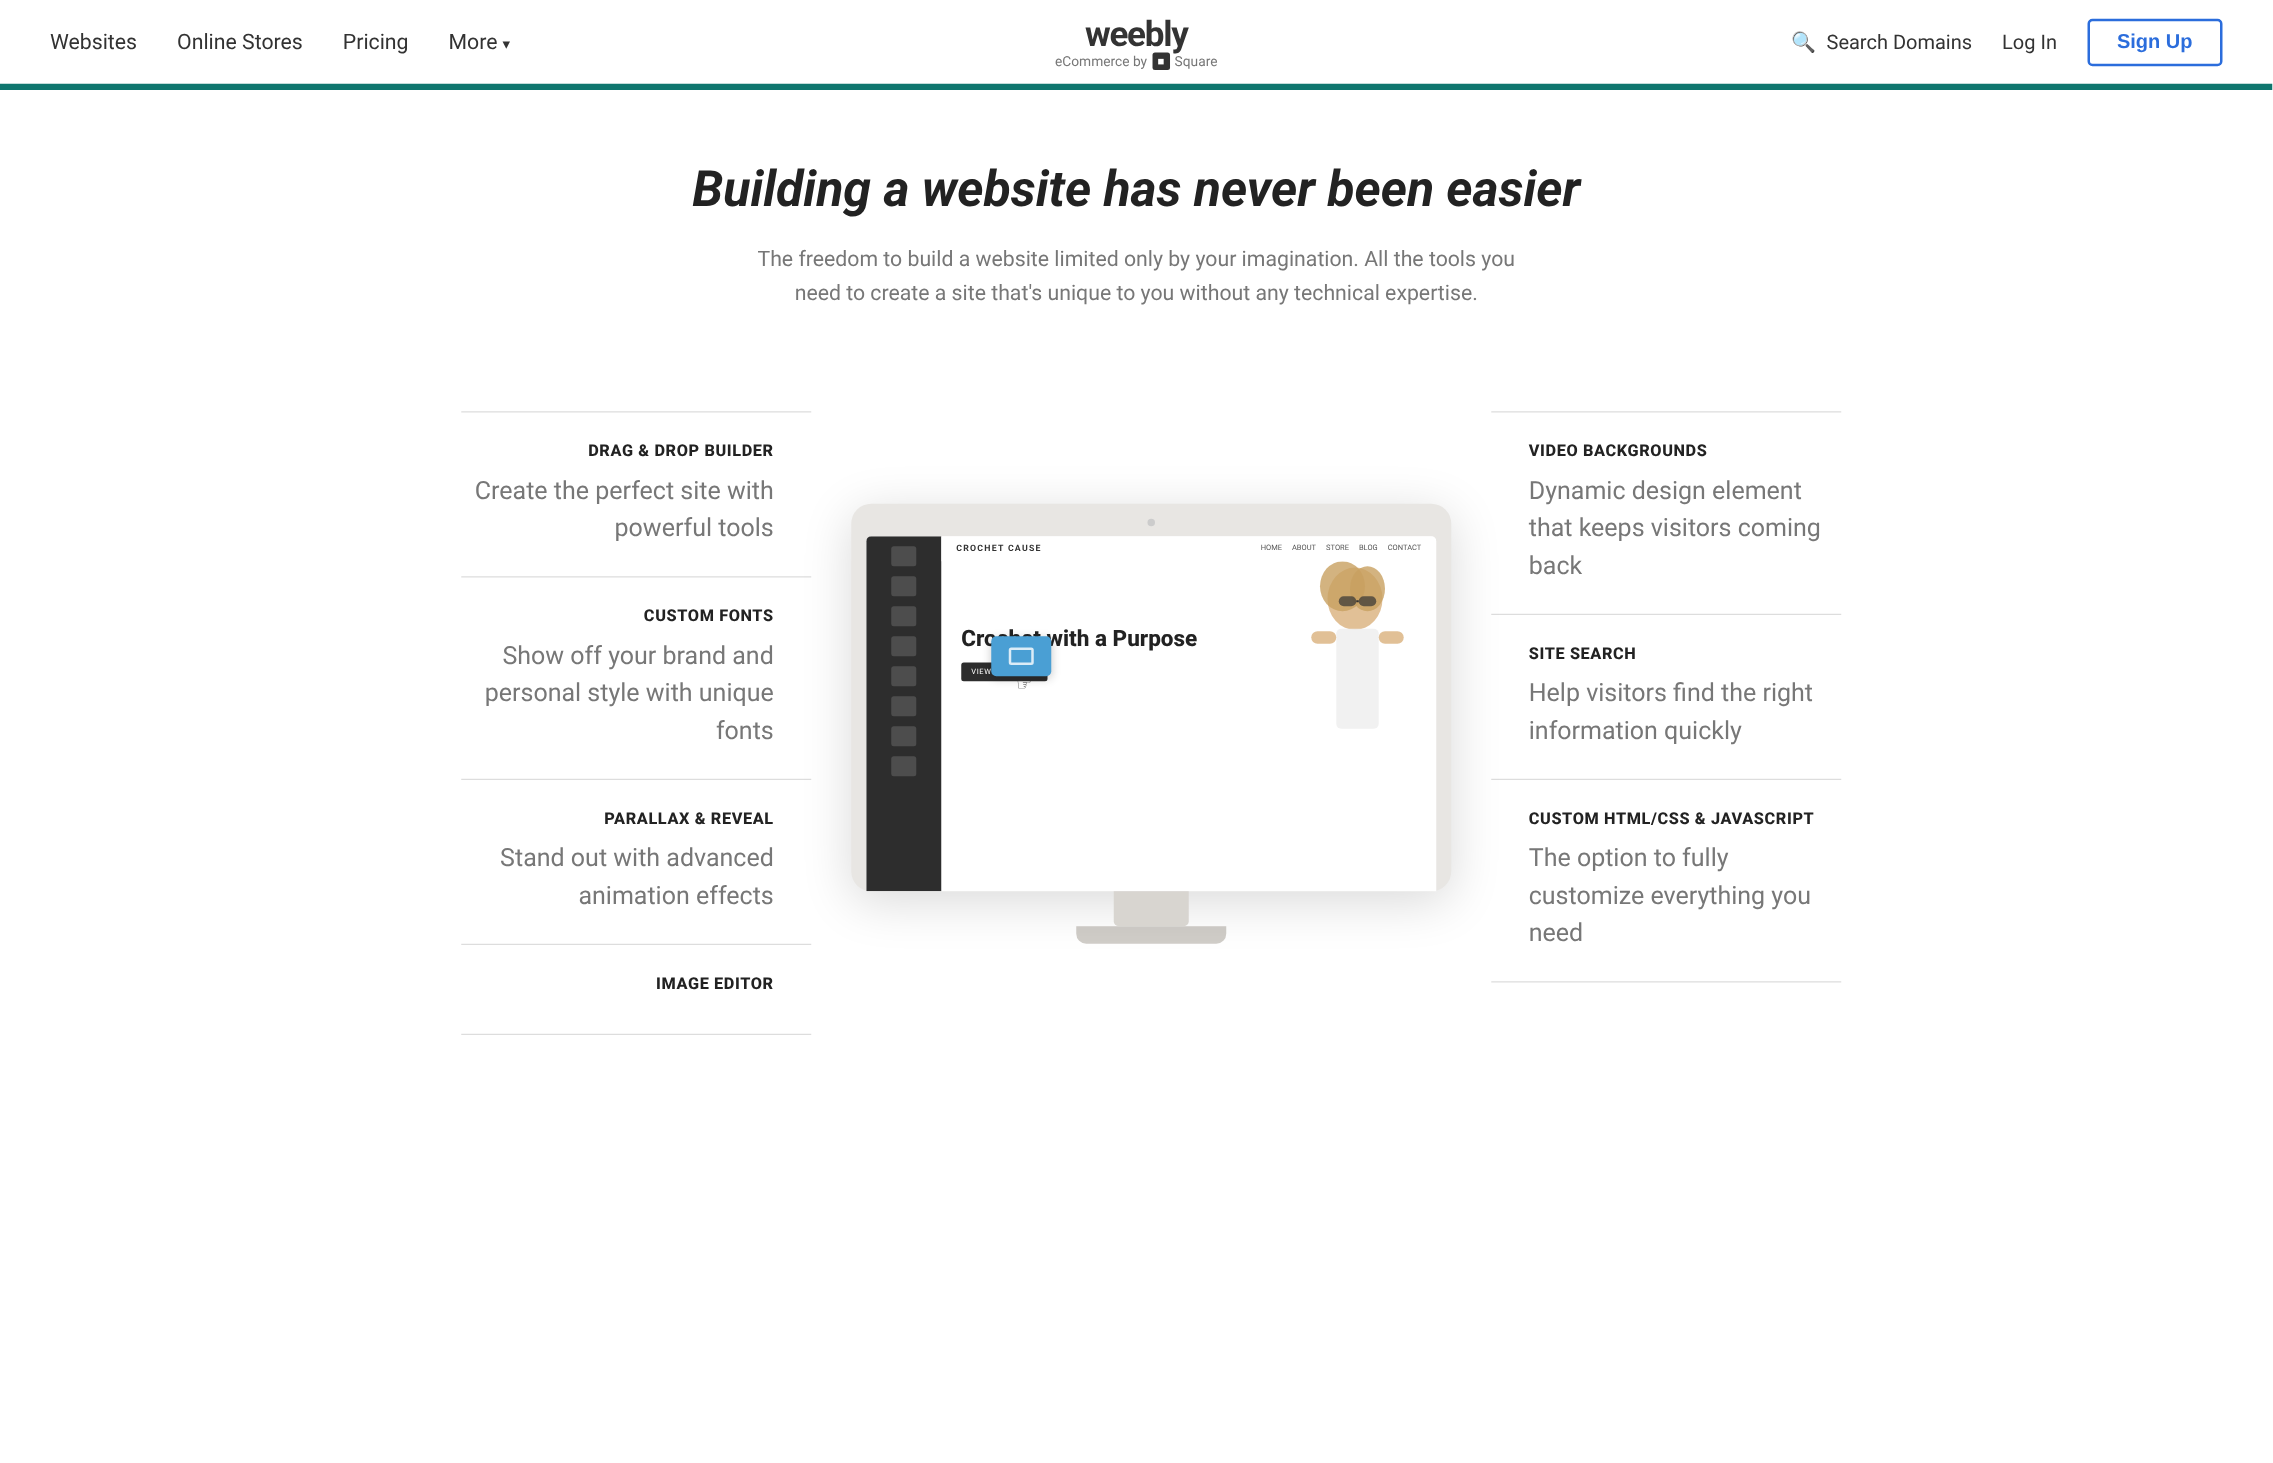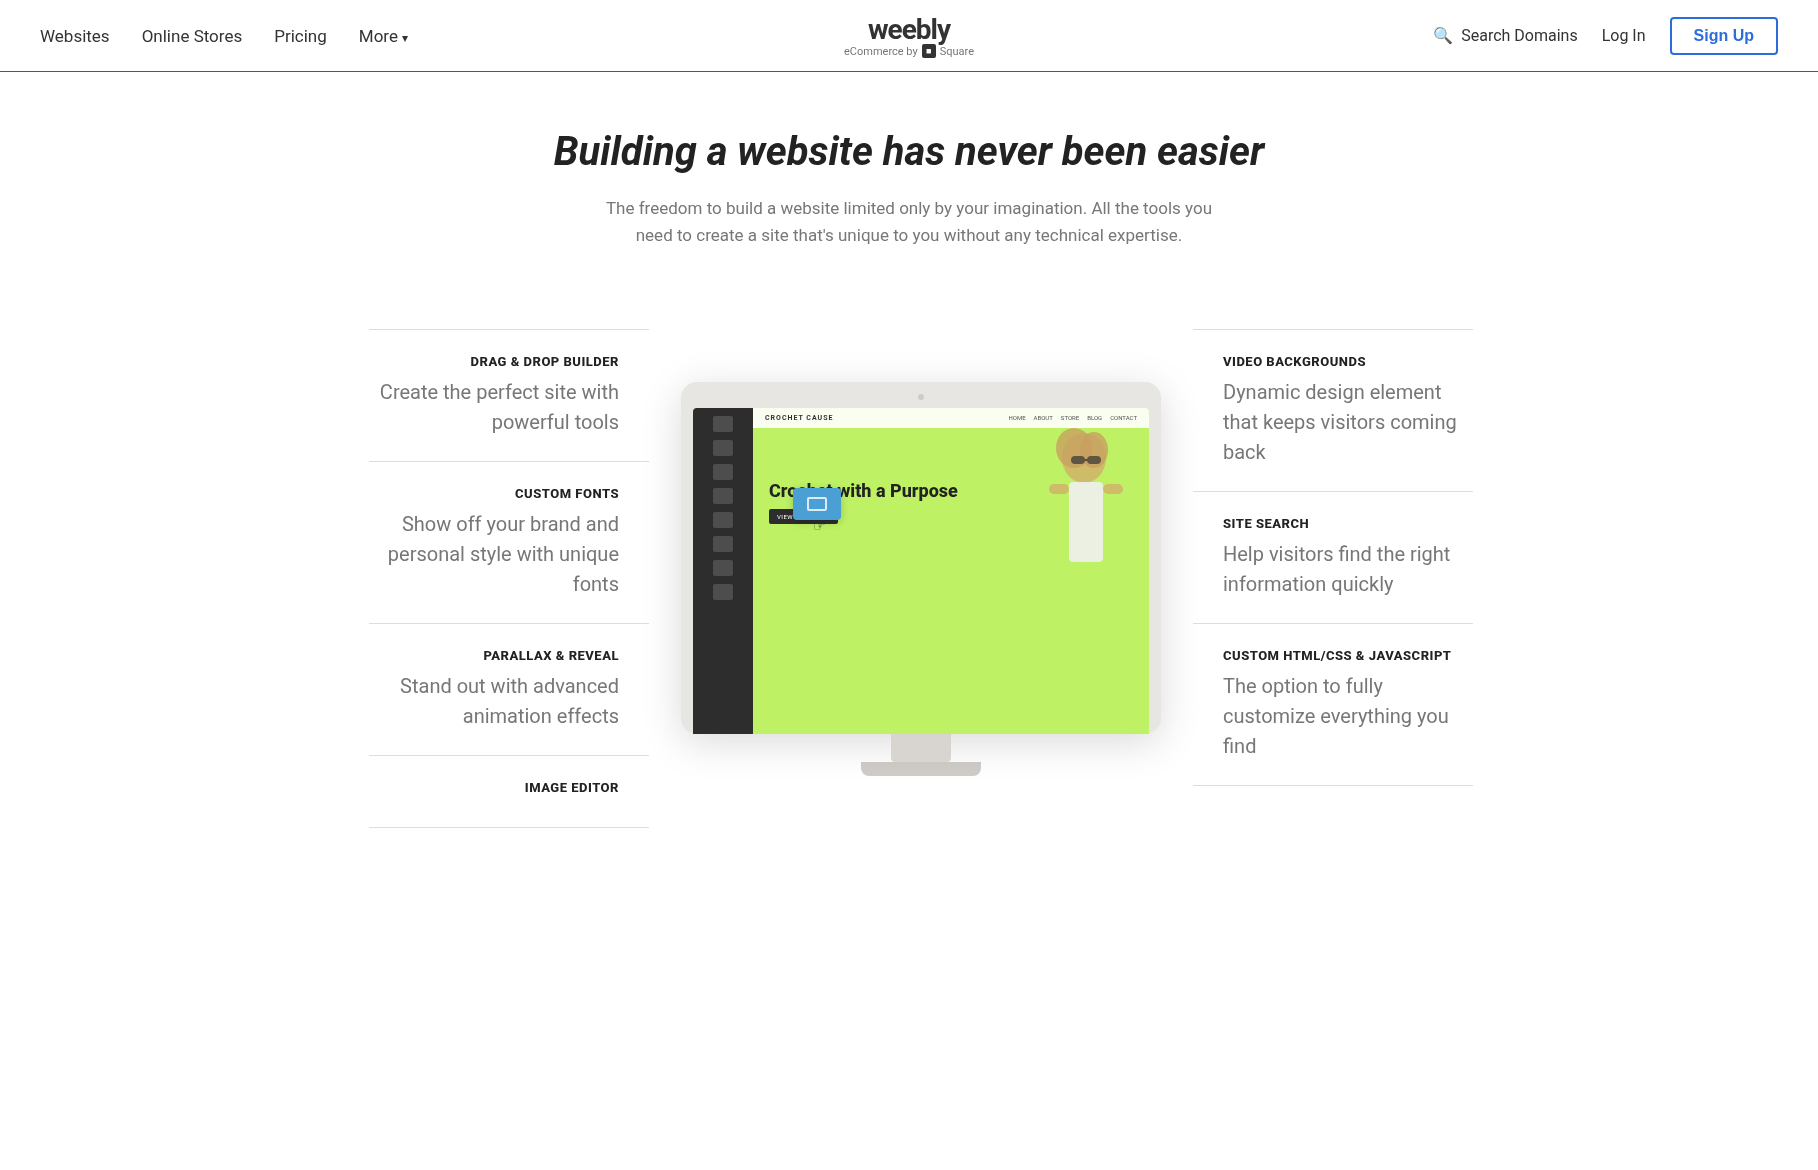--- a/index.html
+++ b/index.html
@@ -13,21 +13,21 @@
       color: #333;
     }
 
     
     nav {
       display: flex;
       align-items: center;
       justify-content: space-between;
       padding: 0 40px;
       height: 72px;
-      border-bottom: 1px solid #0f766e;
+      border-bottom: 5px solid #0f766e;
       position: relative;
     }
     .nav-left {
       display: flex;
       align-items: center;
       gap: 32px;
     }
     .nav-link {
       font-size: 17px;
       color: #333;
@@ -190,24 +190,24 @@
       position: relative;
     }
     .monitor-dot {
       width: 6px;
       height: 6px;
       background: #ccc;
       border-radius: 50%;
       margin: 0 auto 8px;
     }
     .monitor-screen {
-      background: #bef264;
+      background: #ffffff;
       border-radius: 4px 4px 0 0;
       overflow: hidden;
-      height: 326px;
+      height: 284px;
       position: relative;
       display: flex;
     }
     
     .site-toolbar {
       width: 60px;
       background: #2d2d2d;
       display: flex;
       flex-direction: column;
       align-items: center;
@@ -451,17 +451,17 @@
       <div class="feature-item">
     <div class="feature-title">VIDEO BACKGROUNDS</div>
     <div class="feature-desc">Dynamic design element that keeps visitors coming back</div>
   </div>
       <div class="feature-item">
     <div class="feature-title">SITE SEARCH</div>
     <div class="feature-desc">Help visitors find the right information quickly</div>
   </div>
       <div class="feature-item">
     <div class="feature-title">CUSTOM HTML/CSS &amp; JAVASCRIPT</div>
-    <div class="feature-desc">The option to fully customize everything you find</div>
+    <div class="feature-desc">The option to fully customize everything you need</div>
   </div>
     </div>
 
 </div>
 
 </body></html>

